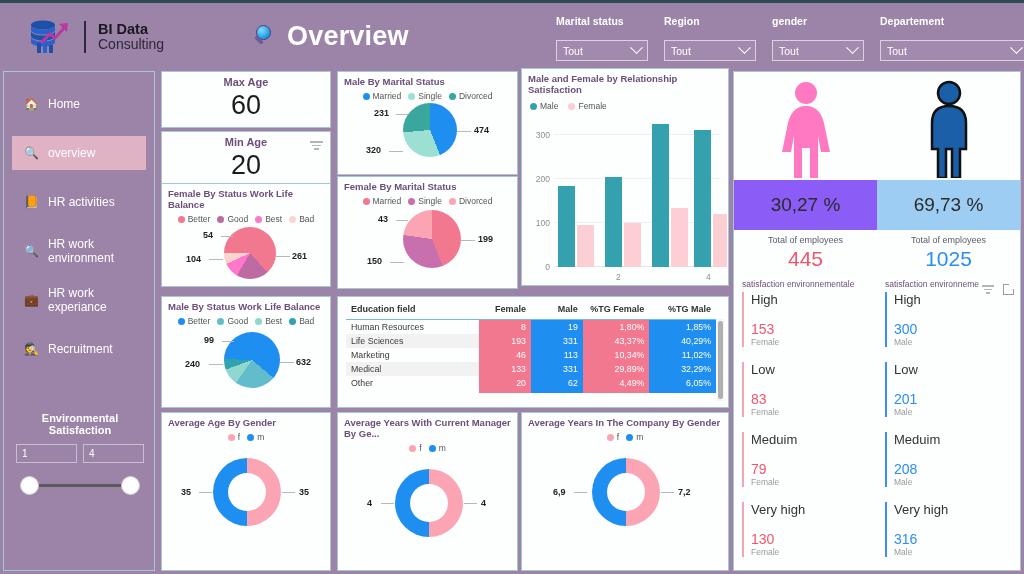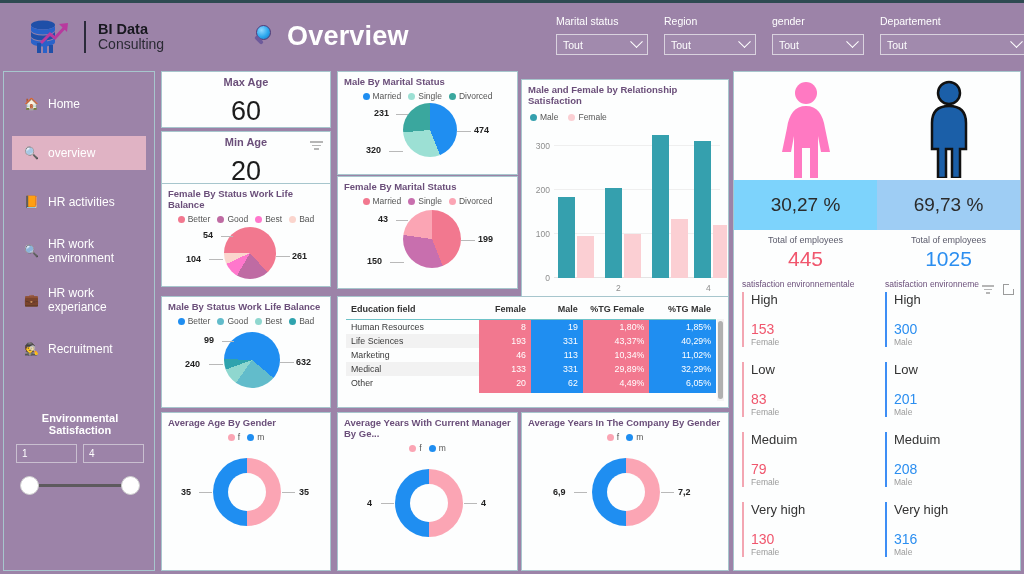--- a/index.html
+++ b/index.html
@@ -24,21 +24,21 @@
   .brand-text .l2 { font-size: 14px; color: #2a2a33; }
   .page-title-wrap { position: absolute; left: 253px; top: 18px; display: flex; align-items: center; gap: 10px; }
   .page-title { font-size: 27px; font-weight: bold; color: #ffffff; letter-spacing: .2px; }
   .magnify { width: 24px; height: 24px; position: relative; display:inline-block; }
   .magnify .lens { position:absolute; left:3px; top:0px; width:15px; height:15px; border-radius:50%;
         background: radial-gradient(circle at 35% 32%, #8fd8ff 0%, #2aa7ee 55%, #1a6fb8 100%); border:1.5px solid #4b3c7a;}
   .magnify .handle { position:absolute; left:1px; top:13px; width:10px; height:4px; background:#6d5a9b; transform: rotate(45deg); border-radius:2px;}
 
   .filters { position: absolute; left: 556px; top: 12px; display: flex; gap: 16px; }
   .filter { }
-  .filter-label { font-size: 10.5px; font-weight: normal; color: #ffffff; margin-bottom: 7px; }
+  .filter-label { font-size: 10.5px; font-weight: bold; color: #ffffff; margin-bottom: 13px; }
   .filter-select {
     width: 92px; height: 21px; border: 1px solid #d9d2de; background: rgba(255,255,255,0.06);
     display: flex; align-items: center; justify-content: space-between; padding: 0 6px;
     font-size: 10.5px; color: #ffffff;
   }
   .filter-select.w-wide { width: 148px; }
   .chev { width: 9px; height: 9px; border-right: 1.6px solid #ffffff; border-bottom: 1.6px solid #ffffff;
           transform: rotate(45deg) translate(-2px,-2px); }
 
   
@@ -61,21 +61,21 @@
   .slider-track-wrap { position: relative; height: 30px; margin-top: 9px; }
   .slider-track { position: absolute; left: 12px; right: 12px; top: 12px; height: 3px; background: #5d5a5e; }
   .slider-knob { position: absolute; top: 4px; width: 19px; height: 19px; border-radius: 50%; background: #ffffff; border:1px solid #cfcfcf;}
   .slider-knob.left { left: 4px; }
   .slider-knob.right { right: 4px; }
 
   
   .card { position: absolute; background: #fdfefe; border: 1px solid #a7c6cd; }
   .card-title { font-size: 9.5px; color: #6b4f7a; font-weight: bold; padding: 4px 0 0 6px; }
   .card-title.center { text-align: center; padding-left: 0; font-size: 11px;}
-  .kpi-value { text-align: center; font-size: 27px; color: #1c1c1c; margin-top: 8px; font-weight: 400;}
+  .kpi-value { text-align: center; font-size: 27px; color: #1c1c1c; margin-top: 2px; font-weight: 400;}
 
   .filter-ico { position:absolute; right:7px; top:7px; width:13px; }
   .filter-ico i { display:block; background:#b6b6b6; height:1.6px; margin:2px 0;}
   .filter-ico i:nth-child(1){width:13px;}
   .filter-ico i:nth-child(2){width:9px;margin-left:2px;}
   .filter-ico i:nth-child(3){width:5px;margin-left:4px;}
 
   
   .legend { display: flex; justify-content: center; gap: 7px; margin-top: 4px; }
   .legend .li { display: flex; align-items: center; gap: 3px; font-size: 8.5px; color: #555; }
@@ -111,21 +111,21 @@
   
   .donut-wrap { position: relative; margin: 0 auto; }
 
   
   .rpanel { position: absolute; left: 733px; top: 71px; width: 288px; height: 500px;
             background: #fdfefe; border: 1px solid #a7c6cd; }
   .gender-icons { height: 108px; display: flex; }
   .gender-icons > div { flex: 1; display: flex; align-items: flex-end; justify-content: center; padding-bottom: 2px;}
   .pct-row { display: flex; height: 50px; }
   .pct { flex: 1; display: flex; align-items: center; justify-content: center; font-size: 19px; color: #2b2b2b; }
-  .pct.f { background: #7dd3fc; }
+  .pct.f { background: #8b5cf6; }
   .pct.m { background: #9ecdf4; }
   .tot-row { display: flex; }
   .tot { flex: 1; text-align: center; }
   .tot .lab { font-size: 9px; color: #5b5b6b; margin-top: 5px; }
   .tot .val { font-size: 21px; margin-top: 2px; }
   .tot .val.f { color: #f0566d; }
   .tot .val.m { color: #2b8ef0; }
   .sat-head { display: flex; margin-top: 8px; position: relative; }
   .sat-head > div { flex: 1; font-size: 8.5px; color: #6b4f7a; padding-left: 8px; overflow: hidden; white-space: nowrap; }
   .sat-cols { display: flex; margin-top: 3px; }
@@ -497,21 +497,21 @@
     <div style="position:absolute;left:57px;top:16px;width:68px;height:68px;border-radius:50%;
       background: conic-gradient(from 0deg, #fba5b4 0deg 180deg, #1f8ef1 180deg 360deg);"></div>
     <div style="position:absolute;left:72px;top:31px;width:38px;height:38px;border-radius:50%;background:#fdfefe;"></div>
     <div class="leader" style="left:126px;top:50px;width:13px;"></div>
     <div class="pie-lbl" style="left:143px;top:45px;">4</div>
     <div class="leader" style="left:43px;top:50px;width:13px;"></div>
     <div class="pie-lbl" style="left:29px;top:45px;">4</div>
   </div>
 </div>
 
-<div class="card" style="left:521px; top:79px; width:208px; height:218px;">
+<div class="card" style="left:521px; top:68px; width:208px; height:218px;">
   <div class="card-title">Male and Female by Relationship Satisfaction</div>
   <div class="legend" style="justify-content:flex-start;padding-left:8px;gap:10px;margin-top:6px;">
     <span class="li">
         <span class="dot" style="background:#35a0ae"></span>
         <span>Male</span>
       </span>
     <span class="li">
         <span class="dot" style="background:#fbcfd3"></span>
         <span>Female</span>
       </span>

